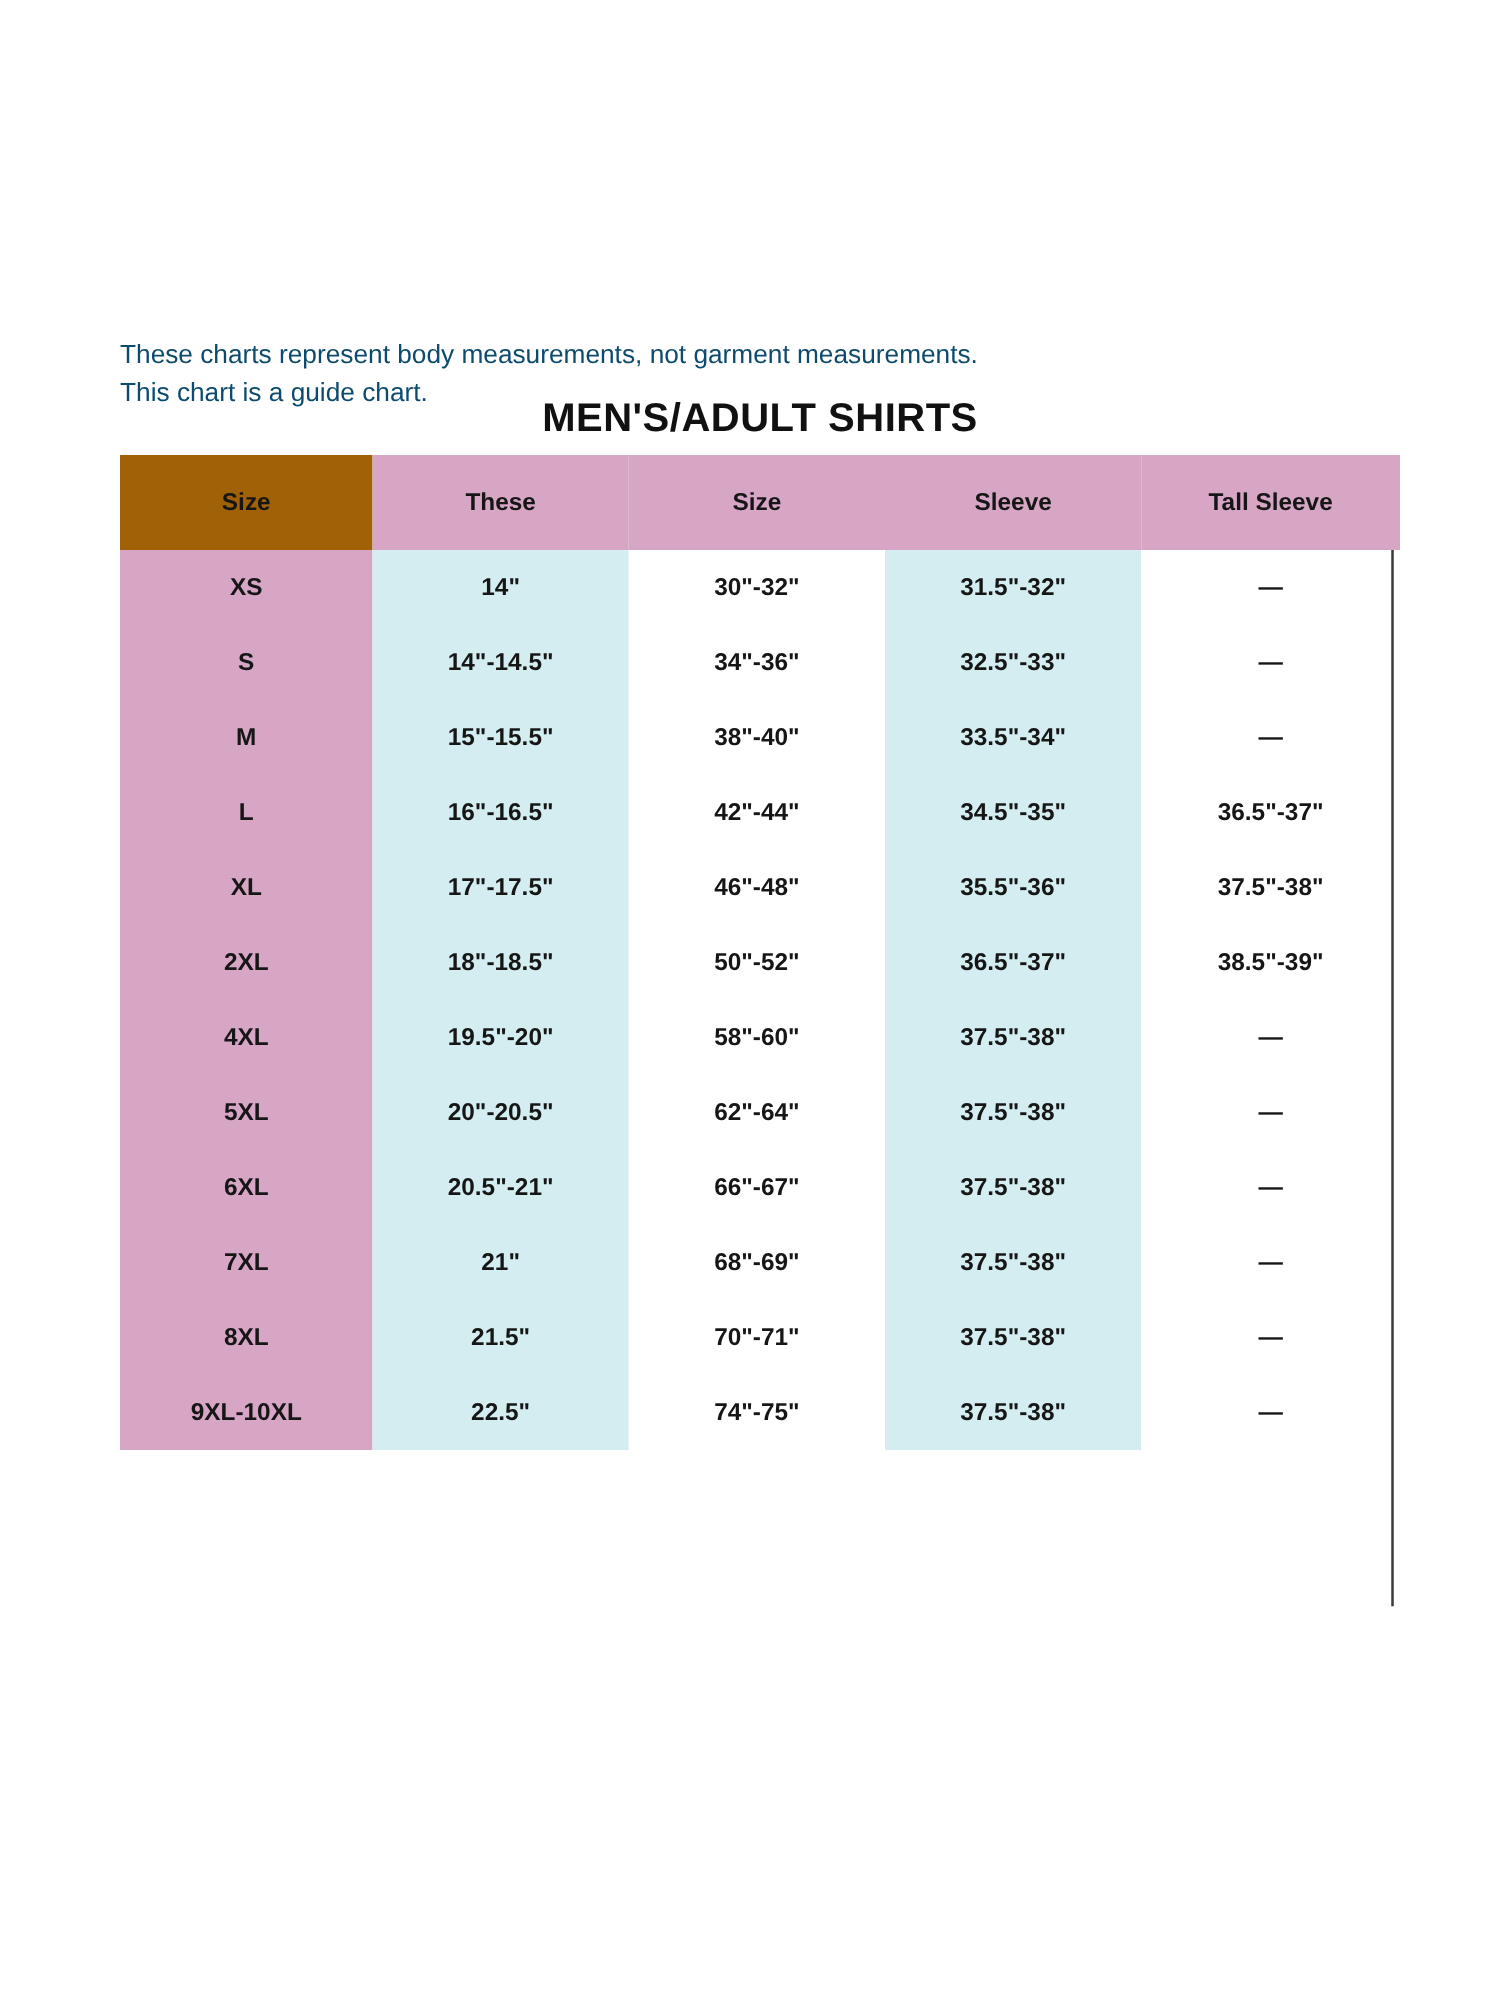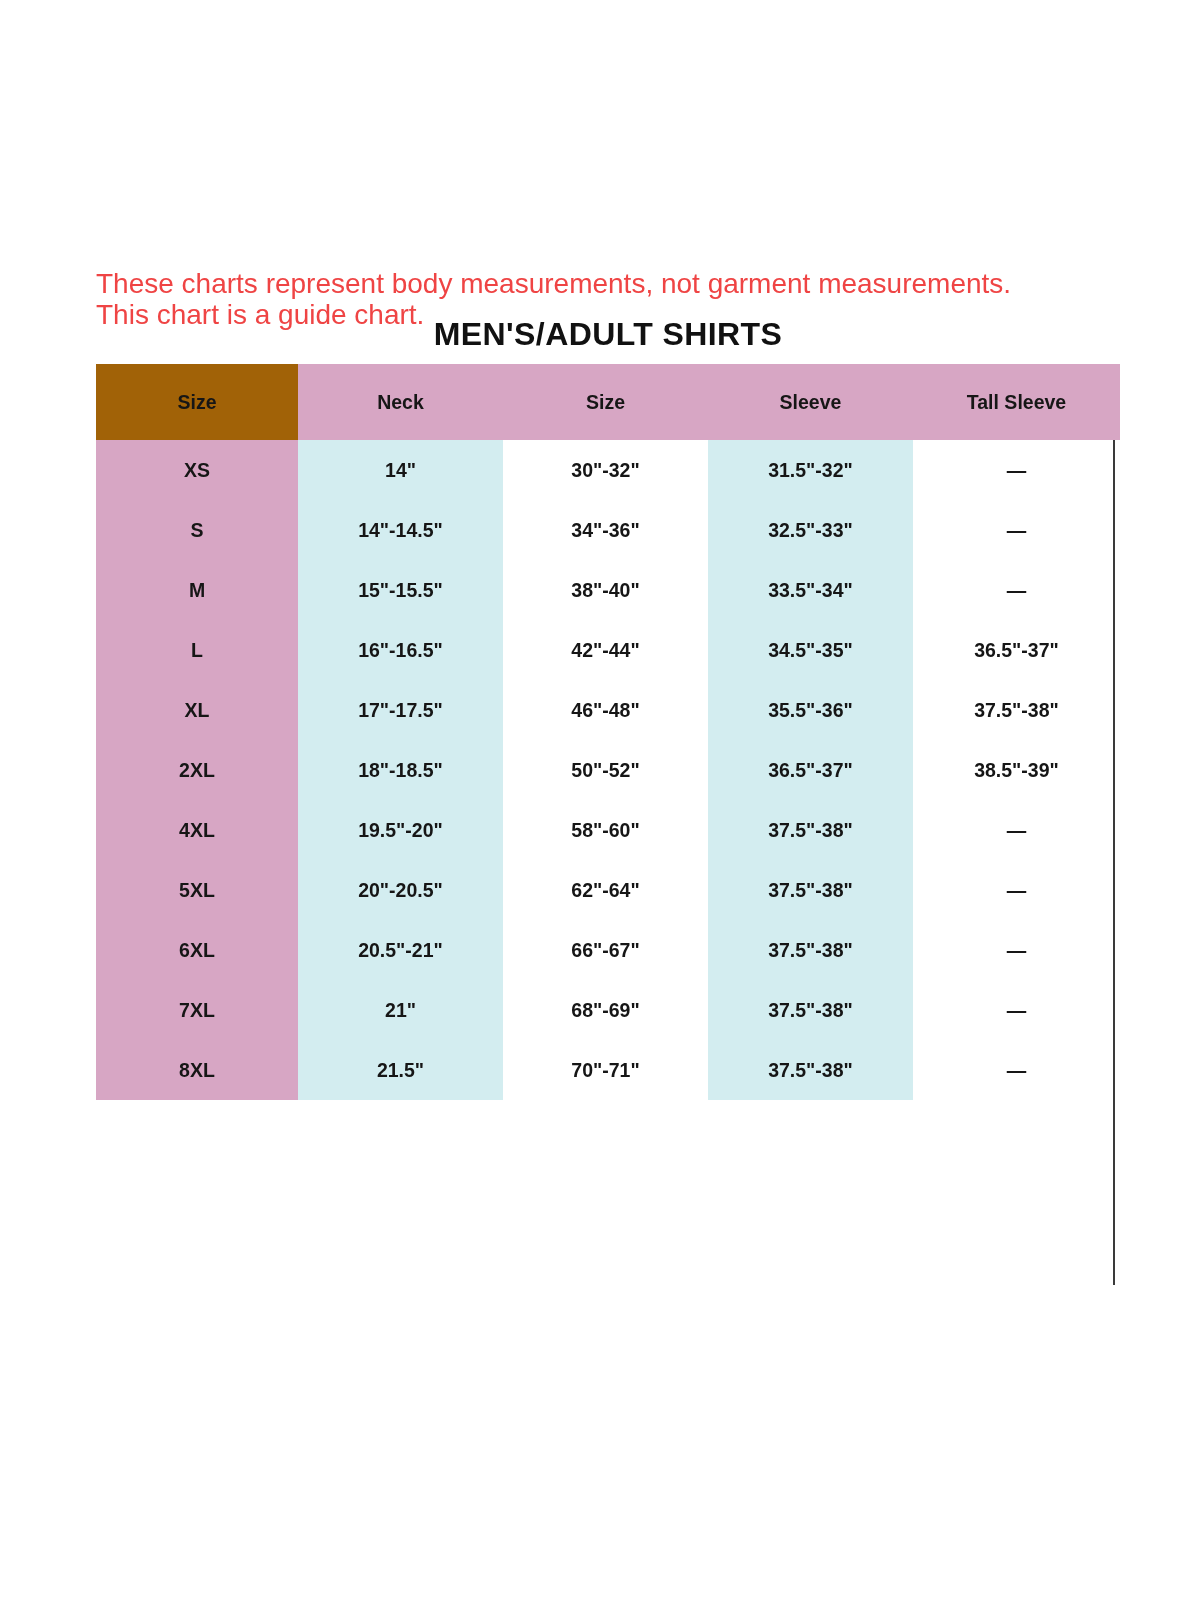--- a/index.html
+++ b/index.html
@@ -19,23 +19,23 @@
     position: absolute;
     left: 0; top: 0;
     width: 1200px;
     height: 1600px;
   }
   .intro {
     position: absolute;
     left: 96px;
     top: 268px;
     width: 980px;
-    font-size: 28px;
+    font-size: 21px;
     line-height: 31px;
-    color: #ef4444;
+    color: #0c4a6e;
     font-weight: 400;
   }
   .intro div { white-space: nowrap; }
   .chart-title {
     position: absolute;
     left: 96px;
     top: 316px;
     width: 1024px;
     text-align: center;
     font-size: 32px;
@@ -111,21 +111,21 @@
     <colgroup>
       <col class="w0">
         <col class="w1">
         <col class="w2">
         <col class="w3">
         <col class="w4">
     </colgroup>
     <thead>
       <tr>
         <th class="c0">Size</th>
-        <th class="c1">Neck</th>
+        <th class="c1">These</th>
         <th class="c2">Size</th>
         <th class="c3">Sleeve</th>
         <th class="c4">Tall Sleeve</th>
       </tr>
     </thead>
     <tbody>
       <tr>
         <td class="c0">XS</td>
         <td class="c1">14"</td>
         <td class="c2">30"-32"</td>
@@ -195,18 +195,25 @@
         <td class="c3">37.5"-38"</td>
         <td class="c4">—</td>
       </tr>
       <tr>
         <td class="c0">8XL</td>
         <td class="c1">21.5"</td>
         <td class="c2">70"-71"</td>
         <td class="c3">37.5"-38"</td>
         <td class="c4">—</td>
       </tr>
+      <tr>
+        <td class="c0">9XL-10XL</td>
+        <td class="c1">22.5"</td>
+        <td class="c2">74"-75"</td>
+        <td class="c3">37.5"-38"</td>
+        <td class="c4">—</td>
+      </tr>
     </tbody>
   </table>
 
   <div class="right-rule"></div>
 
 </div>
 
 </body></html>

